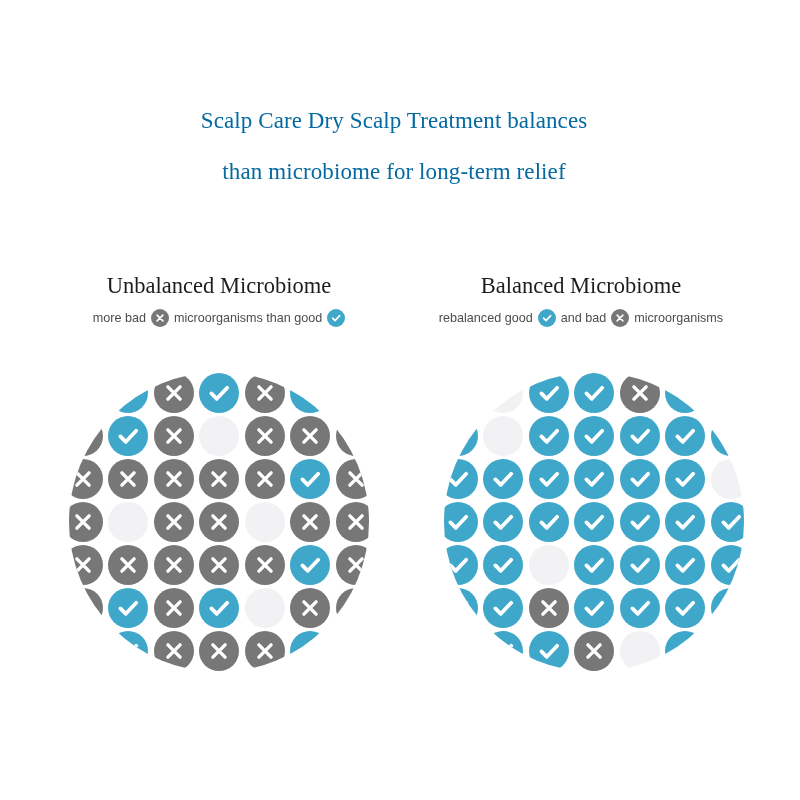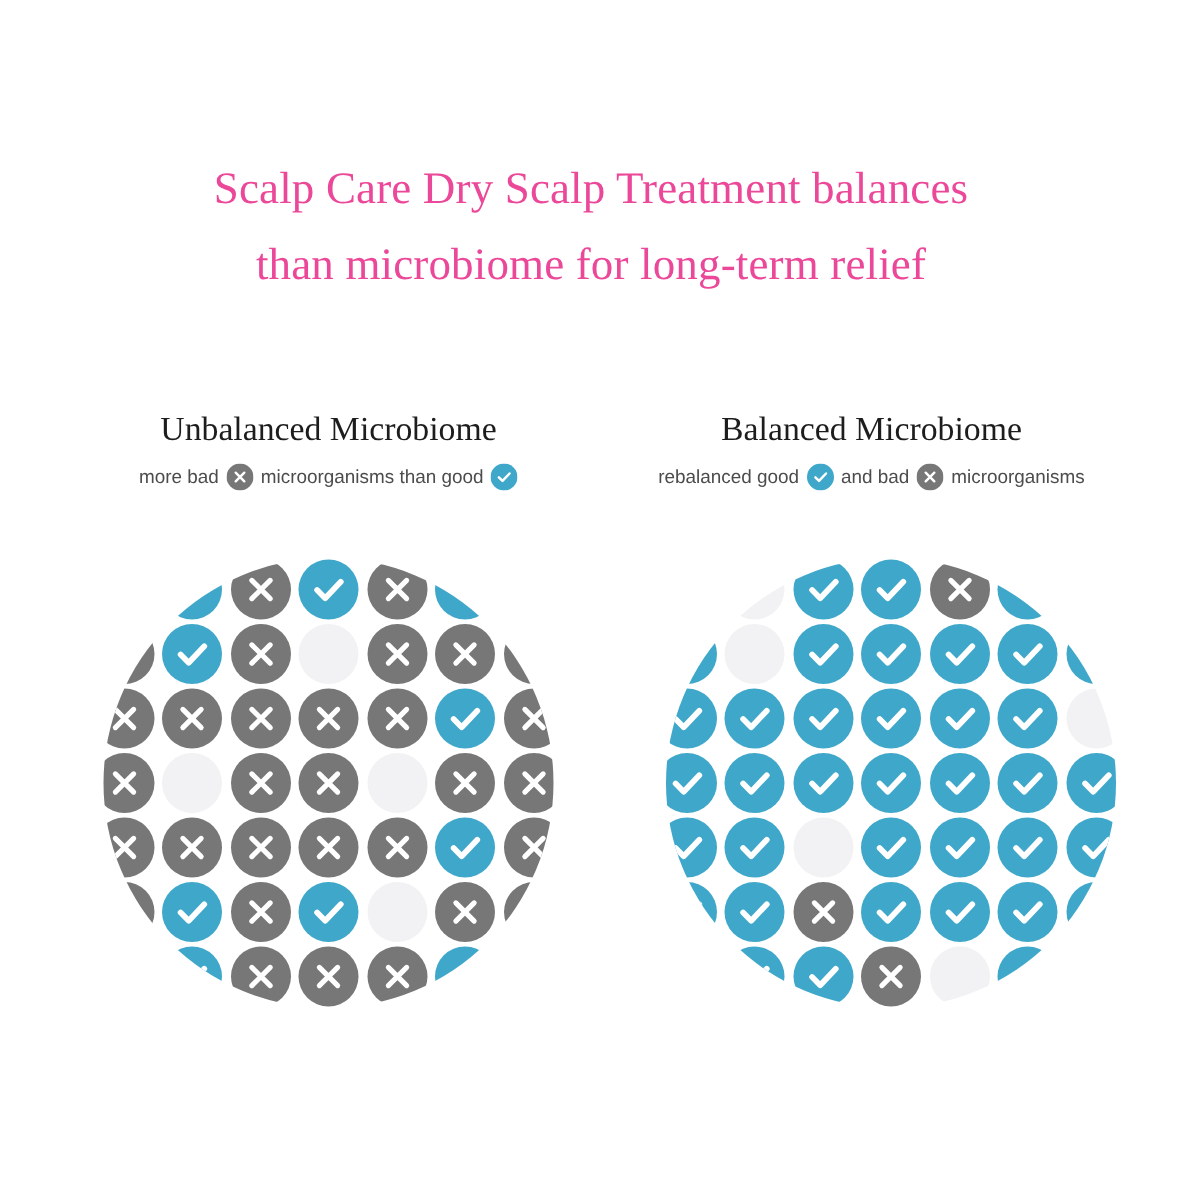--- a/index.html
+++ b/index.html
@@ -24,23 +24,23 @@
   }
 
   
   .headline {
     position: absolute;
     left: 0;
     top: 80px;
     width: 788px;
     text-align: center;
     font-family: "Liberation Serif", "DejaVu Serif", serif;
-    font-size: 30px;
+    font-size: 23px;
     line-height: 51px;
-    color: #ec4899;
+    color: #0369a1;
     font-weight: 400;
     letter-spacing: 0.1px;
   }
   .headline .line { display: block; white-space: nowrap; }
 
   
   .panel {
     position: absolute;
     top: 272px;
     width: 366px;

